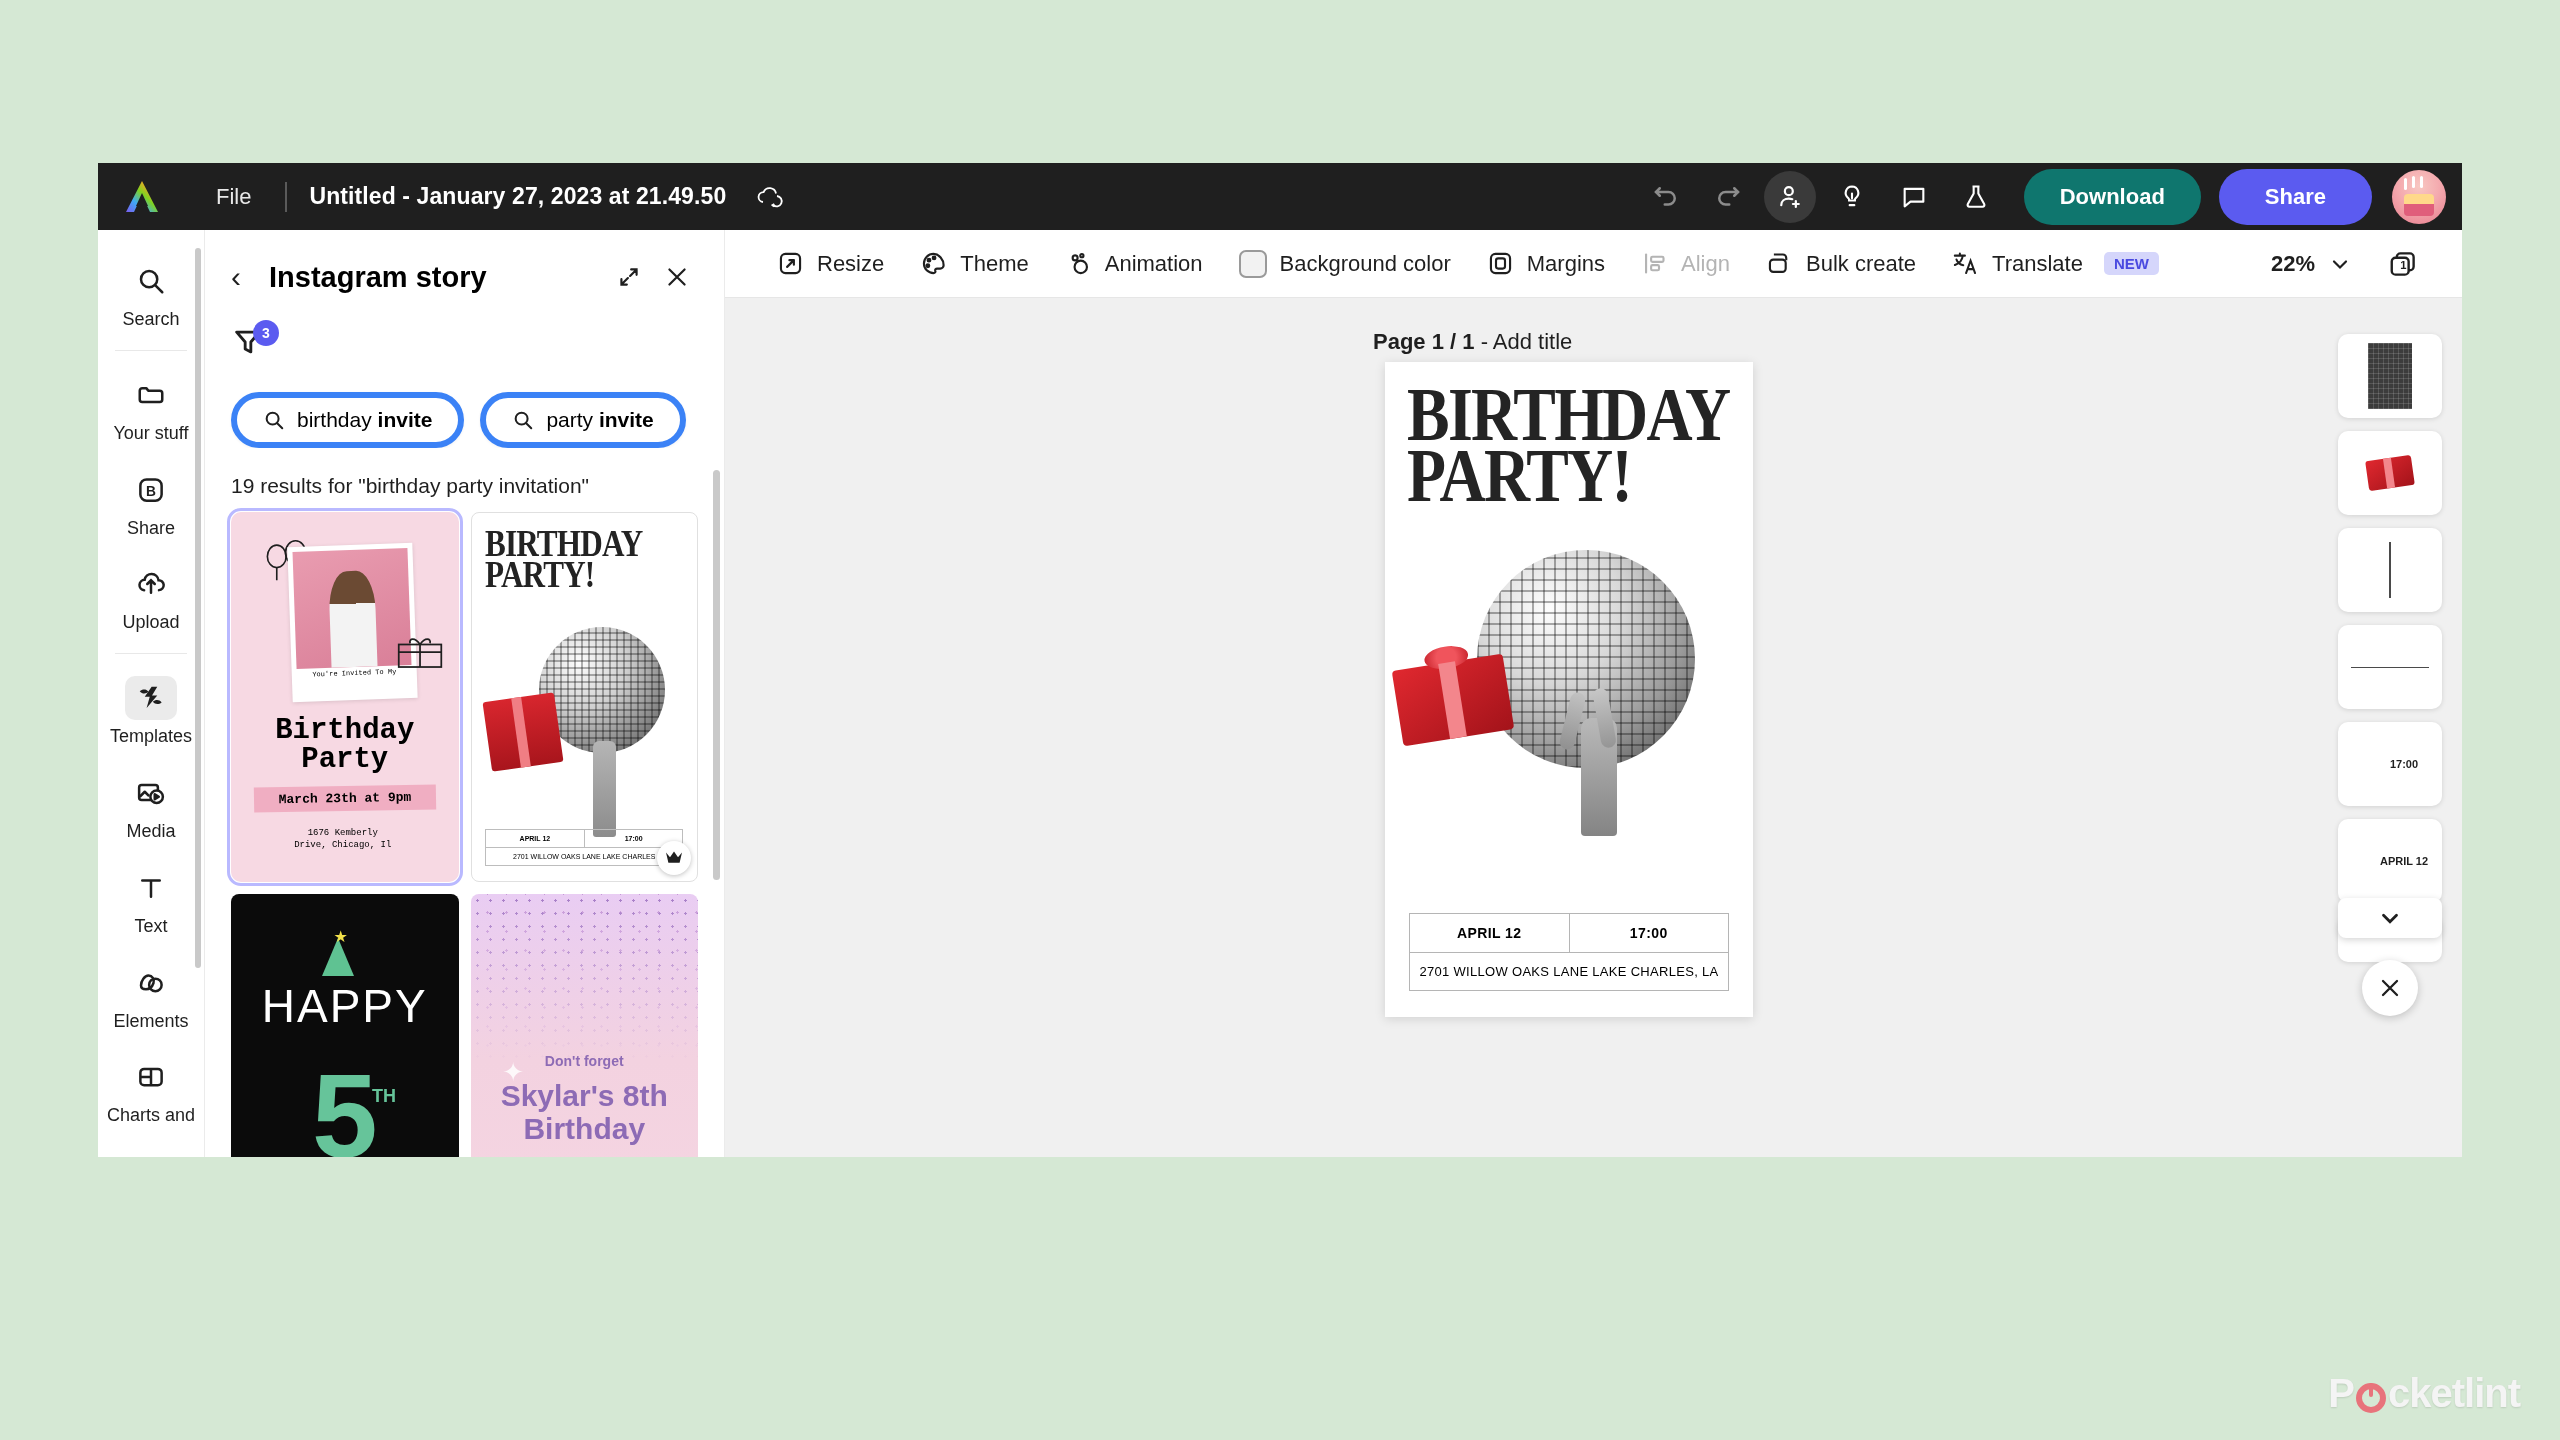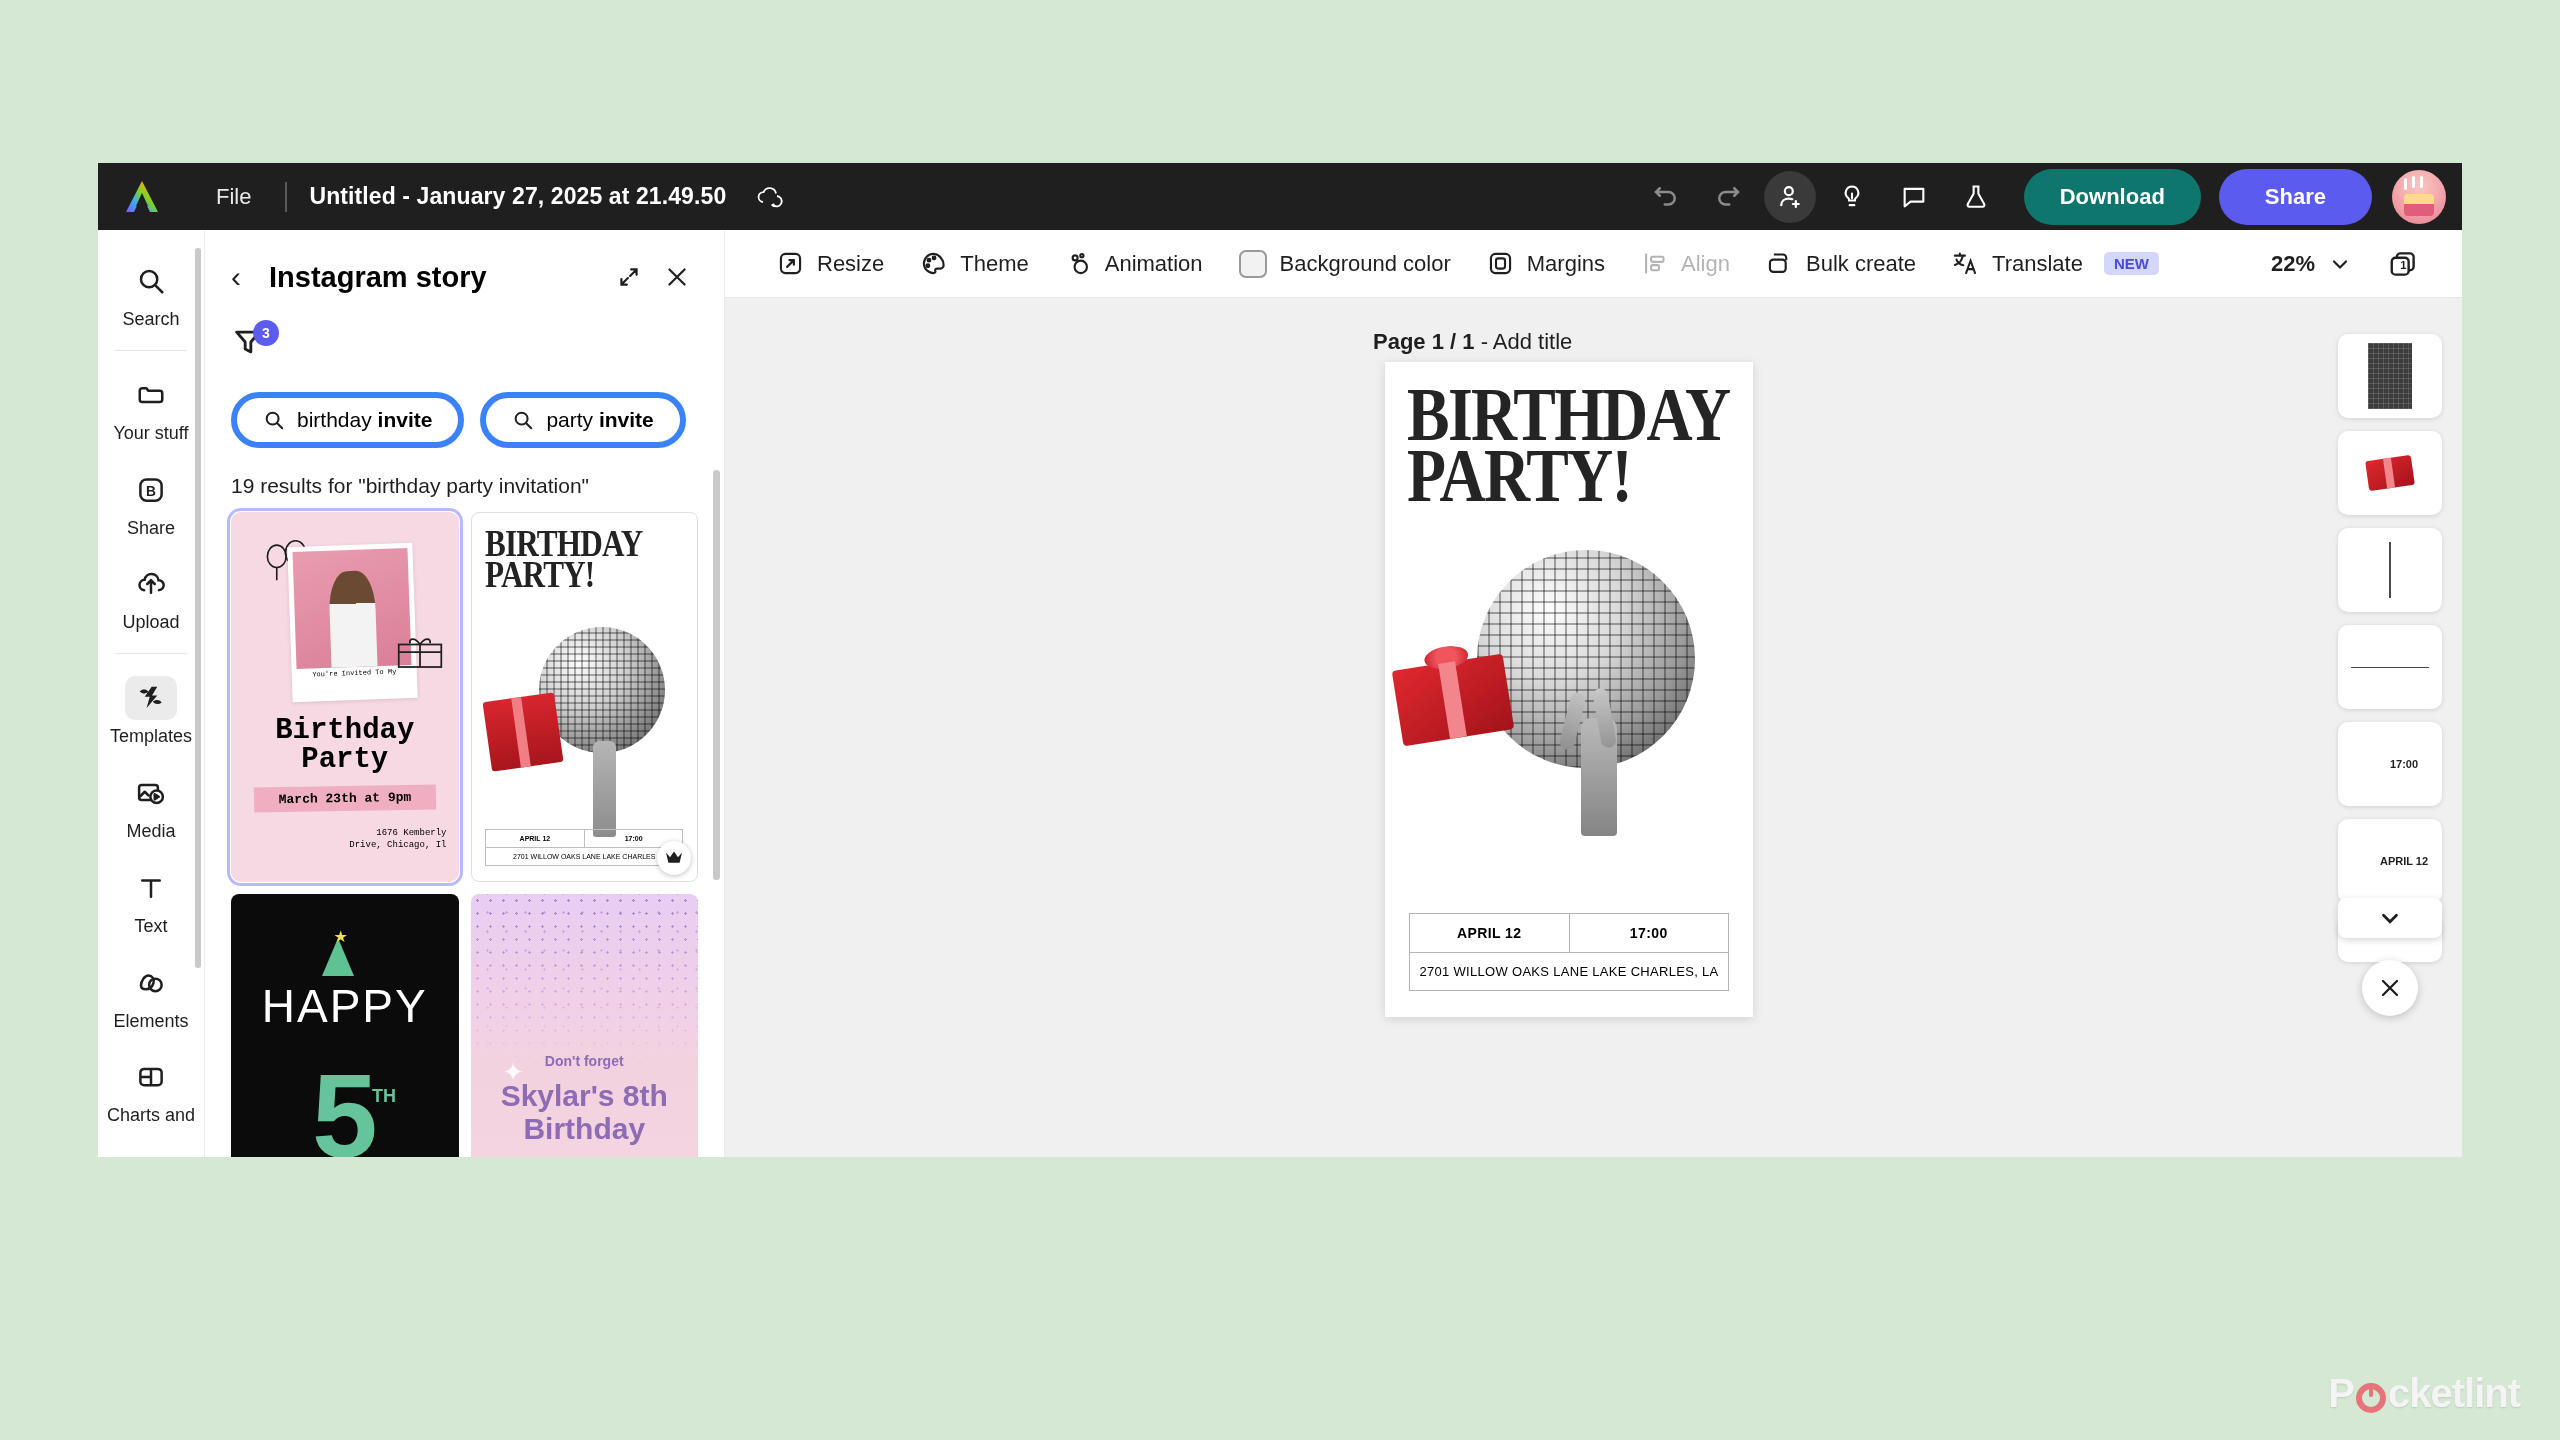--- a/index.html
+++ b/index.html
@@ -153,21 +153,21 @@
   }
   .t1 .cap { font-size: 7px; text-align: center; padding-top: 2px; font-family: "Liberation Mono", monospace; }
   .t1 .bal { position: absolute; left: 14%; top: 7%; width: 22%; height: 14%; }
   .t1 .gift { position: absolute; right: 6%; top: 30%; width: 22%; height: 15%; }
   .t1 .h1 { position: absolute; left: 0; right: 0; top: 55%; text-align: center; font-family: "Liberation Mono", monospace; font-weight: 700; font-size: 29px; line-height: 1.02; }
   .t1 .band {
     position: absolute; left: 10%; right: 10%; top: 74%; background: #f0aec2;
     font-family: "Liberation Mono", monospace; font-weight: 700; font-size: 13px;
     text-align: center; padding: 5px 0; transform: rotate(-1deg);
   }
-  .t1 .addr { position: absolute; left: 0; right: 12px; top: 85%; text-align: right;
+  .t1 .addr { position: absolute; left: 0; right: 4px; top: 85%; text-align: center;
     font-family: "Liberation Mono", monospace; font-size: 9px; line-height: 1.4; }
 
   
   .t2 { background: #fff; border: 1px solid #e0e0e0; }
   .t2 .hdr { position: absolute; left: 6%; top: 4%; right: 6%; font-family: "Liberation Serif", serif;
     font-weight: 700; font-size: 38px; line-height: .82; letter-spacing: -1px; color: #232323;
     transform: scaleX(.82); transform-origin: left top; }
   .t2 .ball {
     position: absolute; left: 30%; top: 31%; width: 56%; aspect-ratio: 1; border-radius: 50%;
     background:
@@ -342,21 +342,21 @@
               <stop offset="0.78" stop-color="#f5a623"></stop>
           <stop offset="1" stop-color="#f0425a"></stop>
             </linearGradient>
           </defs>
         <path d="M20 2 L36 33 L28 33 L20 16 L12 33 L4 33 Z" fill="url(#lg)"></path>
         <path d="M20 14 L26 27 L14 27 Z" fill="#1f1f1f"></path>
       </svg>
     </div>
     <div class="file-menu">File</div>
     <div class="vsep"></div>
-    <div class="doc-title">Untitled - January 27, 2025 at 21.49.50</div>
+    <div class="doc-title">Untitled - January 27, 2023 at 21.49.50</div>
     <div class="cloud-icon">
       <svg width="30" height="24" viewBox="0 0 30 24" fill="none" stroke="#fff" stroke-width="1.8">
         <path d="M8 17a5 5 0 0 1 .6-9.97A6.5 6.5 0 0 1 21 8.5"></path>
         <path d="M22 11a5.2 5.2 0 1 1-4 9"></path>
           <path d="M19 21.5l-1.6-1.4 1.9-1.1"></path>
       </svg>
     </div>
 
     <div class="header-spacer"></div>
 

